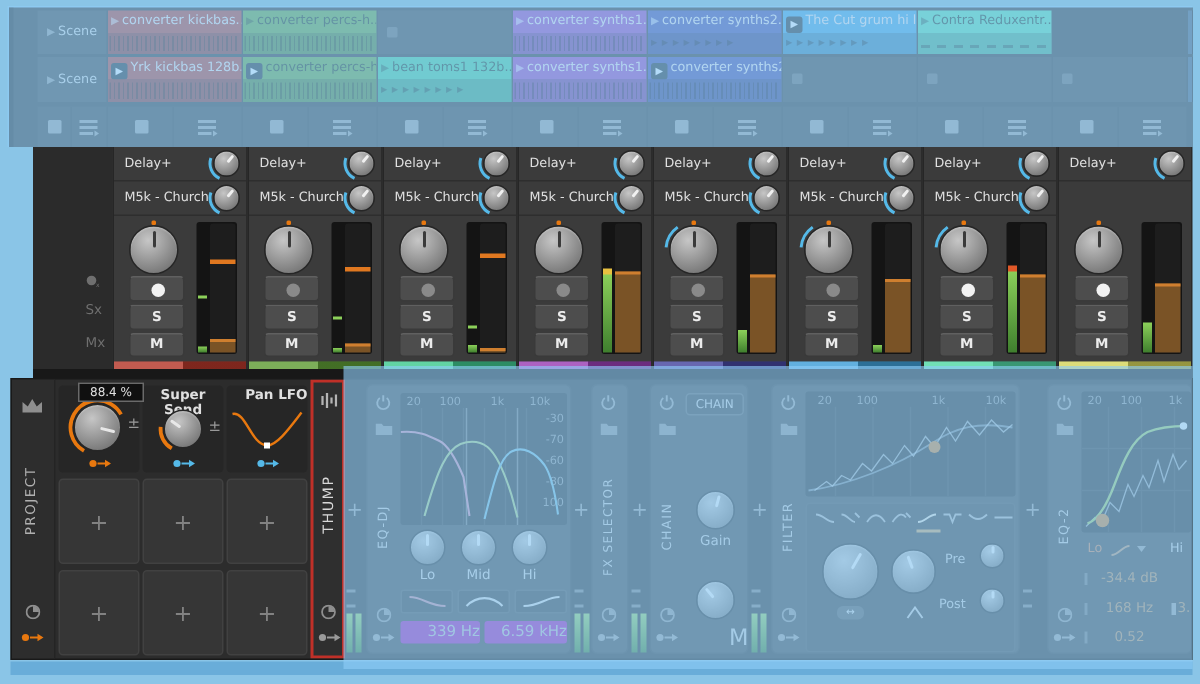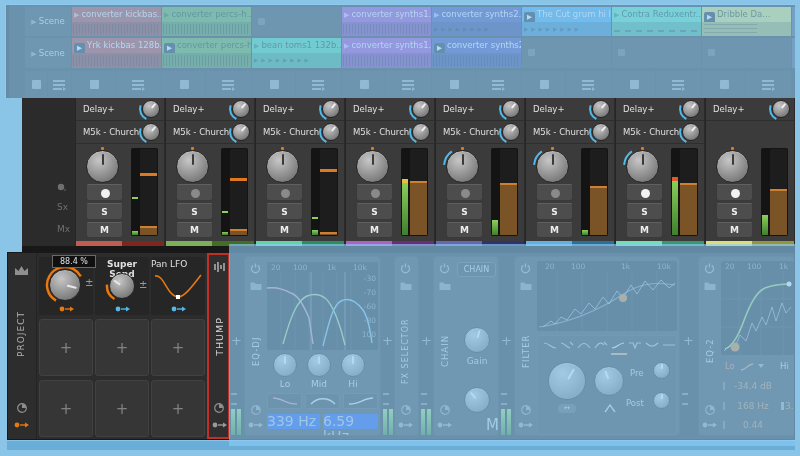--- a/index.html
+++ b/index.html
@@ -21,21 +21,21 @@
   .vtext{writing-mode:vertical-rl;transform:rotate(180deg);letter-spacing:1px;}
   .knob{position:absolute;}
   .kbody{position:absolute;inset:0;border-radius:50%;background:radial-gradient(circle at 38% 30%,#c6c6c6,#8f8f8f 55%,#686868 95%);border:1px solid #262626;box-sizing:border-box;box-shadow:inset 0 1px 1px rgba(255,255,255,.25);}
   .ptr{position:absolute;inset:0;}
   .ptr i{position:absolute;left:calc(50% - 1px);top:12%;width:2px;height:32%;border-radius:1px;}
   .btn{position:absolute;background:#4d4d4d;border:1px solid #3a3a3a;border-top-color:#606060;border-radius:3px;box-sizing:border-box;text-align:center;color:#ececec;font-weight:bold;}
   .meter{position:absolute;background:#141414;border-radius:2px;}
   .panel{position:absolute;background:#3e3e3e;border-radius:4px;border:1px solid #343434;box-sizing:border-box;overflow:hidden;}
   .disp{position:absolute;background:#262626;border-radius:2px;overflow:hidden;}
   .flabel{position:absolute;font-size:7.5px;color:#8f8f8f;}
-  .field{position:absolute;background:#1d4ed8;border-radius:2px;color:#bdbdbd;font-size:14px;text-align:left;}
+  .field{position:absolute;background:#a21caf;border-radius:2px;color:#bdbdbd;font-size:10px;text-align:right;}
   .addcell{position:absolute;background:#363636;border:1px solid #414141;border-radius:3px;box-sizing:border-box;color:#828282;font-size:15px;text-align:center;}
   svg{display:block;}
 </style>
 </head>
 <body>
 
 <div id="stage">
   <div class="abs" id="top-region">
       <div class="abs" style="left:0;top:0;width:3px;height:93px;background:#1f1f1f"></div>
       <div class="cell" style="left:19px;top:2px;width:46px;height:29px;background:#3c3c3c;color:#d5d5d5;font-size:8.5px;line-height:29px;text-align:center"><span class="playdim" style="color:#909090">▶</span><span>Scene 12</span></div>
@@ -65,25 +65,20 @@
       <div class="cell" style="left:516px;top:2px;width:89px;height:29px;background:#3f9fd8">
         <div style="position:absolute;inset:0;background:linear-gradient(rgba(0,0,0,0) 15px,rgba(0,0,0,.22) 15px)"></div>
         <div class="clipname" style="color:#ece4e4"><span class="playlit">▶</span><span>The Cut grum hi l...</span></div>
         <div style="position:absolute;left:2px;top:19px;font-size:5.5px;letter-spacing:3px;color:rgba(0,0,0,.45)">▶▶▶▶▶▶▶▶</div>
       </div>
       <div class="cell" style="left:606px;top:2px;width:89px;height:29px;background:#52d8a5">
         <div style="position:absolute;inset:0;background:linear-gradient(rgba(0,0,0,0) 15px,rgba(0,0,0,.22) 15px)"></div>
         <div class="clipname" style="color:rgba(15,28,18,.85)"><span class="playdim" style="color:rgba(0,0,0,.4)">▶</span><span>Contra Reduxentr...</span></div>
         <div style="position:absolute;left:2px;right:2px;bottom:4px;height:2px;background:repeating-linear-gradient(90deg,rgba(0,0,0,.4) 0 6px,transparent 6px 11px)"></div>
       </div>
-      <div class="cell" style="left:696px;top:2px;width:89px;height:29px;background:#d6d65c">
-        <div style="position:absolute;inset:0;background:linear-gradient(rgba(0,0,0,0) 15px,rgba(0,0,0,.22) 15px)"></div>
-        <div class="clipname" style="color:rgba(15,28,18,.85)"><span class="playlit">▶</span><span>Dribble Da...</span></div>
-        <div style="position:absolute;left:2px;bottom:2px;width:60%;height:10px;background:repeating-linear-gradient(rgba(0,0,0,.35) 0 1.5px,transparent 1.5px 4px)"></div>
-      </div>
       <div class="cell" style="left:786px;top:2px;width:3px;height:29px;background:#46566a"></div>
       <div class="cell" style="left:19px;top:33px;width:46px;height:30px;background:#3c3c3c;color:#d5d5d5;font-size:8.5px;line-height:30px;text-align:center"><span class="playdim" style="color:#909090">▶</span><span>Scene 13</span></div>
       <div class="cell" style="left:66px;top:33px;width:89px;height:30px;background:#b5372a">
         <div style="position:absolute;inset:0;background:linear-gradient(rgba(0,0,0,0) 15px,rgba(0,0,0,.22) 15px)"></div>
         <div class="clipname" style="color:#ece4e4"><span class="playlit">▶</span><span>Yrk kickbas 128b...</span></div>
         <div style="position:absolute;left:1px;right:1px;bottom:2px;height:11px;background:repeating-linear-gradient(90deg,rgba(0,0,0,.38) 0 1px,transparent 1px 3px)"></div>
       </div>
       <div class="cell" style="left:156px;top:33px;width:89px;height:30px;background:#5f9e35">
         <div style="position:absolute;inset:0;background:linear-gradient(rgba(0,0,0,0) 15px,rgba(0,0,0,.22) 15px)"></div>
         <div class="clipname" style="color:rgba(15,28,18,.85)"><span class="playlit">▶</span><span>converter percs-h...</span></div>
@@ -652,21 +647,21 @@
           </div>
         </div>
         <div class="abs" style="left:44px;top:22px;color:#999;font-size:10px">±</div>
         <svg class="abs" style="left:20px;top:48px" width="16" height="8" viewBox="0 0 16 8">
           <circle cx="3" cy="4" r="2.4" fill="#55b9e8"></circle>
           <line x1="6" y1="4" x2="13" y2="4" stroke="#55b9e8" stroke-width="1.4"></line>
           <path d="M11 1.5 L15 4 L11 6.5 z" fill="#55b9e8"></path>
         </svg>
       </div>
       <div class="abs" style="left:143px;top:4px;width:54px;height:58px;background:#262626;border-radius:3px">
-        <div class="abs" style="left:0;top:2px;width:54px;text-align:left;color:#e0e0e0;font-size:9px;font-weight:normal">Pan LFO</div>
+        <div class="abs" style="left:0;top:2px;width:54px;text-align:right;color:#e0e0e0;font-size:9px;font-weight:bold">Pan LFO</div>
         <svg class="abs" style="left:3px;top:14px" width="48" height="30" viewBox="0 0 48 30">
           <path d="M1 5 C10 3 13 25 24 26 C31 26 40 13 47 4" fill="none" stroke="#e8780f" stroke-width="1.6"></path>
           <rect x="22" y="24" width="4" height="4" fill="#fff"></rect>
         </svg>
         <svg class="abs" style="left:20px;top:48px" width="16" height="8" viewBox="0 0 16 8">
           <circle cx="3" cy="4" r="2.4" fill="#55b9e8"></circle>
           <line x1="6" y1="4" x2="13" y2="4" stroke="#55b9e8" stroke-width="1.4"></line>
           <path d="M11 1.5 L15 4 L11 6.5 z" fill="#55b9e8"></path>
         </svg>
       </div>
@@ -995,21 +990,21 @@
         </div>
         <div class="abs" style="left:26px;top:104px;color:#d08050;font-size:8.5px">Lo</div>
         <svg class="abs" style="left:41px;top:105px" width="14" height="9" viewBox="0 0 14 9">
           <path d="M1 8 C6 8 8 2 13 2" fill="none" stroke="#c09068" stroke-width="1.3"></path>
         </svg>
         <div class="abs" style="left:59px;top:107px;width:0;height:0;border-left:3px solid transparent;border-right:3px solid transparent;border-top:4px solid #999"></div>
         <div class="abs" style="left:81px;top:104px;color:#d0d0d0;font-size:8.5px">Hi</div>
         <div class="abs" style="left:26px;top:124px;width:56px;text-align:center;color:#c08a55;font-size:9px">-34.4 dB</div>
         <div class="abs" style="left:26px;top:144px;width:56px;text-align:center;color:#c08a55;font-size:9px">168 Hz</div>
         <div class="abs" style="left:86px;top:144px;color:#c08a55;font-size:9px">3.6</div>
-        <div class="abs" style="left:26px;top:163px;width:56px;text-align:center;color:#c08a55;font-size:9px">0.44</div>
+        <div class="abs" style="left:26px;top:163px;width:56px;text-align:center;color:#c08a55;font-size:9px">0.52</div>
         <div class="abs" style="left:24px;top:125px;width:2px;height:8px;background:#6f6f6f"></div>
         <div class="abs" style="left:24px;top:145px;width:2px;height:8px;background:#6f6f6f"></div>
         <div class="abs" style="left:82px;top:145px;width:3px;height:8px;background:#9a9a9a"></div>
         <div class="abs" style="left:24px;top:164px;width:2px;height:8px;background:#6f6f6f"></div>
       </div>
     </div>
   <div class="abs" id="bottom-strip"></div>
   <div class="abs overlay" id="ov-top"></div>
   <div class="abs overlay" id="ov-right"></div>
 </div>

